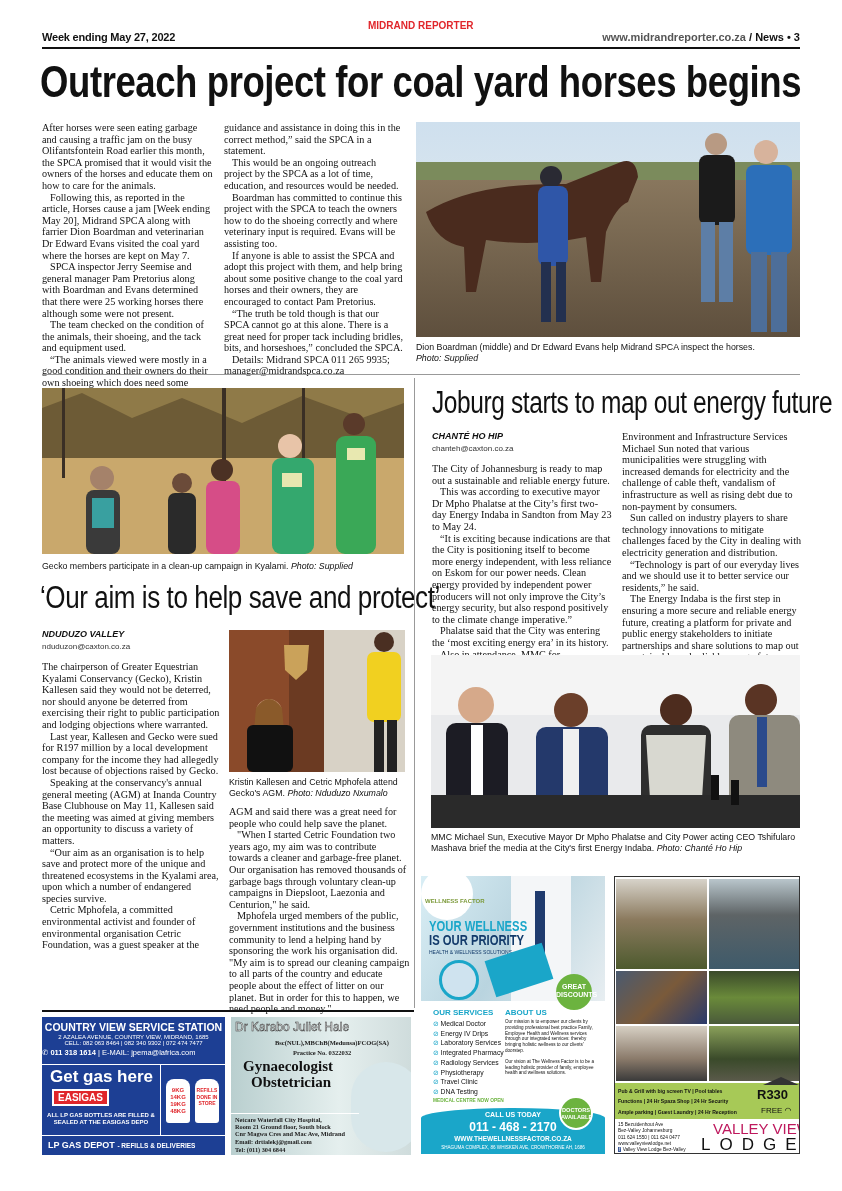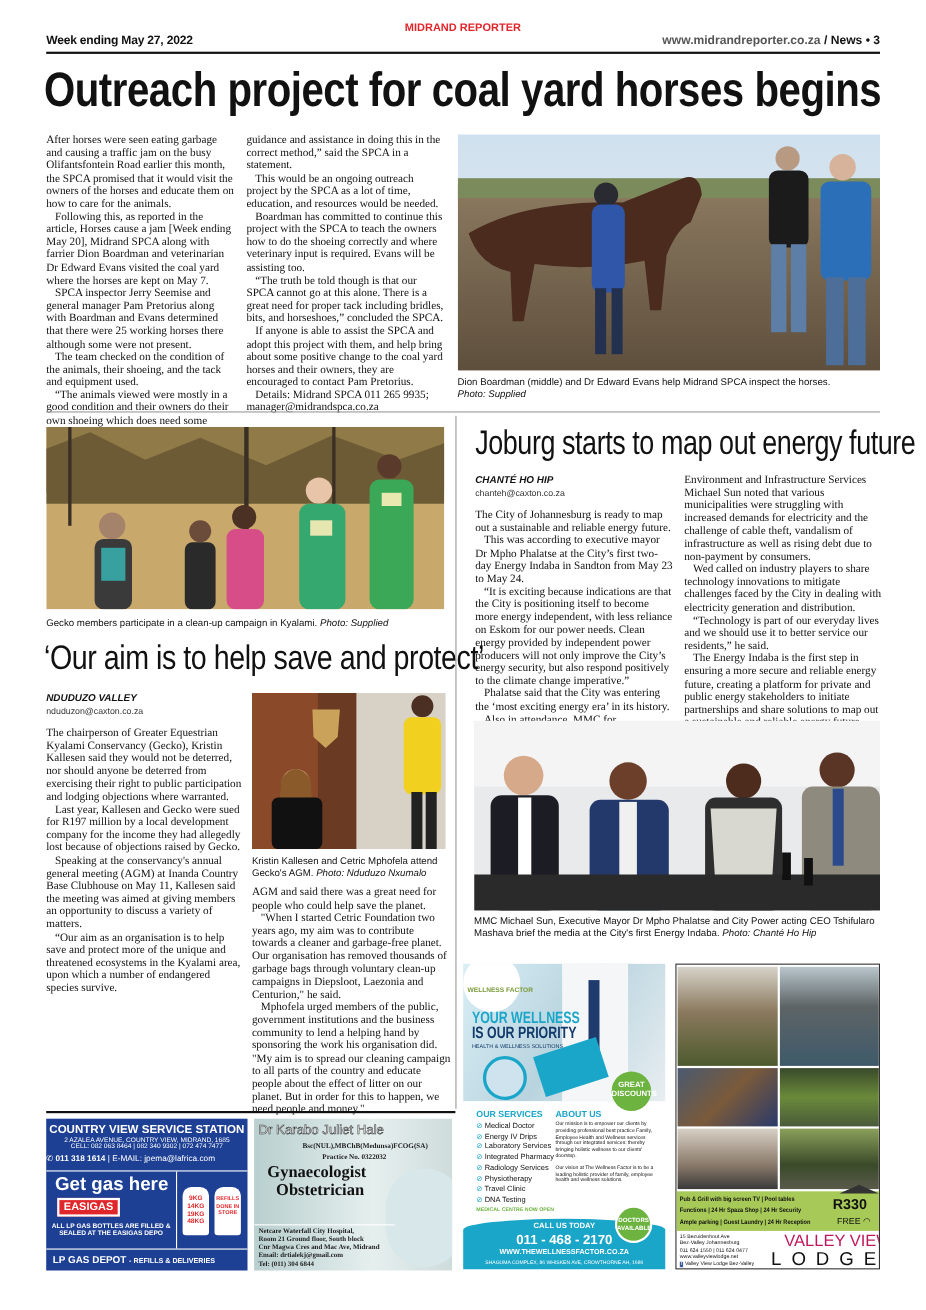--- a/index.html
+++ b/index.html
@@ -37,22 +37,22 @@
   <p class="first">After horses were seen eating garbage and causing a traffic jam on the busy Olifantsfontein Road earlier this month, the SPCA promised that it would visit the owners of the horses and educate them on how to care for the animals.</p>
   <p>Following this, as reported in the article, Horses cause a jam [Week ending May 20], Midrand SPCA along with farrier Dion Boardman and veterinarian Dr Edward Evans visited the coal yard where the horses are kept on May 7.</p>
   <p>SPCA inspector Jerry Seemise and general manager Pam Pretorius along with Boardman and Evans determined that there were 25 working horses there although some were not present.</p>
   <p>The team checked on the condition of the animals, their shoeing, and the tack and equipment used.</p>
   <p>“The animals viewed were mostly in a good condition and their owners do their own shoeing which does need some</p>
 </div>
 <div class="abs body" style="left:224px;top:122px;width:180px">
   <p class="first">guidance and assistance in doing this in the correct method,” said the SPCA in a statement.</p>
   <p>This would be an ongoing outreach project by the SPCA as a lot of time, education, and resources would be needed.</p>
   <p>Boardman has committed to continue this project with the SPCA to teach the owners how to do the shoeing correctly and where veterinary input is required. Evans will be assisting too.</p>
+  <p>If anyone is able to assist the SPCA and adopt this project with them, and help bring about some positive change to the coal yard horses and their owners, they are encouraged to contact Pam Pretorius.</p>
   <p>“The truth be told though is that our SPCA cannot go at this alone. There is a great need for proper tack including bridles, bits, and horseshoes,” concluded the SPCA.</p>
-  <p>If anyone is able to assist the SPCA and adopt this project with them, and help bring about some positive change to the coal yard horses and their owners, they are encouraged to contact Pam Pretorius.</p>
   <p>Details: Midrand SPCA 011 265 9935; manager@midrandspca.co.za</p>
 </div>
 
 <div class="abs photo" style="left:416px;top:122px;width:384px;height:215px">
   <svg width="384" height="215" viewBox="0 0 384 215">
     <defs>
       <linearGradient id="sky1" x1="0" y1="0" x2="0" y2="1">
           <stop offset="0" stop-color="#cfe0ee"></stop>
           <stop offset="1" stop-color="#e9eef0"></stop>
         </linearGradient>
@@ -116,20 +116,21 @@
 <div class="abs h2" style="left:40px;top:578px;font-size:31px;transform:scaleX(0.84);line-height:40px">‘Our aim is to help save and protect’</div>
 
 <div class="abs byline" style="left:42px;top:629px">NDUDUZO VALLEY</div>
 <div class="abs email" style="left:42px;top:642px">nduduzon@caxton.co.za</div>
 
 <div class="abs body" style="left:42px;top:661px;width:180px">
   <p class="first">The chairperson of Greater Equestrian Kyalami Conservancy (Gecko), Kristin Kallesen said they would not be deterred, nor should anyone be deterred from exercising their right to public participation and lodging objections where warranted.</p>
   <p>Last year, Kallesen and Gecko were sued for R197 million by a local development company for the income they had allegedly lost because of objections raised by Gecko.</p>
   <p>Speaking at the conservancy's annual general meeting (AGM) at Inanda Country Base Clubhouse on May 11, Kallesen said the meeting was aimed at giving members an opportunity to discuss a variety of matters.</p>
   <p>“Our aim as an organisation is to help save and protect more of the unique and threatened ecosystems in the Kyalami area, upon which a number of endangered species survive.</p>
+  <p>Cetric Mphofela, a committed environmental activist and founder of environmental organisation Cetric Foundation, was a guest speaker at the</p>
 </div>
 
 <div class="abs photo" style="left:229px;top:630px;width:176px;height:142px">
   <svg width="176" height="142" viewBox="0 0 176 142">
     <rect width="176" height="142" fill="#6b3a22"></rect>
     <rect x="0" y="0" width="60" height="142" fill="#8a4a2a"></rect>
     <rect x="95" y="0" width="81" height="142" fill="#d8d2c6"></rect>
     <path d="M55 15 L80 15 L78 40 L67 50 L56 40Z" fill="#caa25a"></path>
     <circle cx="40" cy="82" r="13" fill="#c59574"></circle>
       <path d="M27 78 Q40 60 53 78 L55 100 L25 100Z" fill="#8a5a2a"></path>
@@ -157,21 +158,21 @@
 
 <div class="abs body" style="left:432px;top:463px;width:180px">
   <p class="first">The City of Johannesburg is ready to map out a sustainable and reliable energy future.</p>
   <p>This was according to executive mayor Dr Mpho Phalatse at the City’s first two-day Energy Indaba in Sandton from May 23 to May 24.</p>
   <p>“It is exciting because indications are that the City is positioning itself to become more energy independent, with less reliance on Eskom for our power needs. Clean energy provided by independent power producers will not only improve the City’s energy security, but also respond positively to the climate change imperative.”</p>
   <p>Phalatse said that the City was entering the ‘most exciting energy era’ in its history.</p>
   <p>Also in attendance, MMC for</p>
 </div>
 <div class="abs body" style="left:622px;top:431px;width:182px">
   <p class="first">Environment and Infrastructure Services Michael Sun noted that various municipalities were struggling with increased demands for electricity and the challenge of cable theft, vandalism of infrastructure as well as rising debt due to non-payment by consumers.</p>
-  <p>Wed called on industry players to share technology innovations to mitigate challenges faced by the City in dealing with electricity generation and distribution.</p>
+  <p>Sun called on industry players to share technology innovations to mitigate challenges faced by the City in dealing with electricity generation and distribution.</p>
   <p>“Technology is part of our everyday lives and we should use it to better service our residents,” he said.</p>
   <p>The Energy Indaba is the first step in ensuring a more secure and reliable energy future, creating a platform for private and public energy stakeholders to initiate partnerships and share solutions to map out a sustainable and reliable energy future.</p>
 </div>
 
 <div class="abs photo" style="left:431px;top:655px;width:369px;height:173px">
   <svg width="369" height="173" viewBox="0 0 369 173">
     <rect width="369" height="173" fill="#e9eaec"></rect>
     <rect width="369" height="60" fill="#f4f4f4"></rect>
     <circle cx="45" cy="50" r="18" fill="#d6a98a"></circle>
       <rect x="15" y="68" width="62" height="105" rx="10" fill="#1c1c24"></rect>

